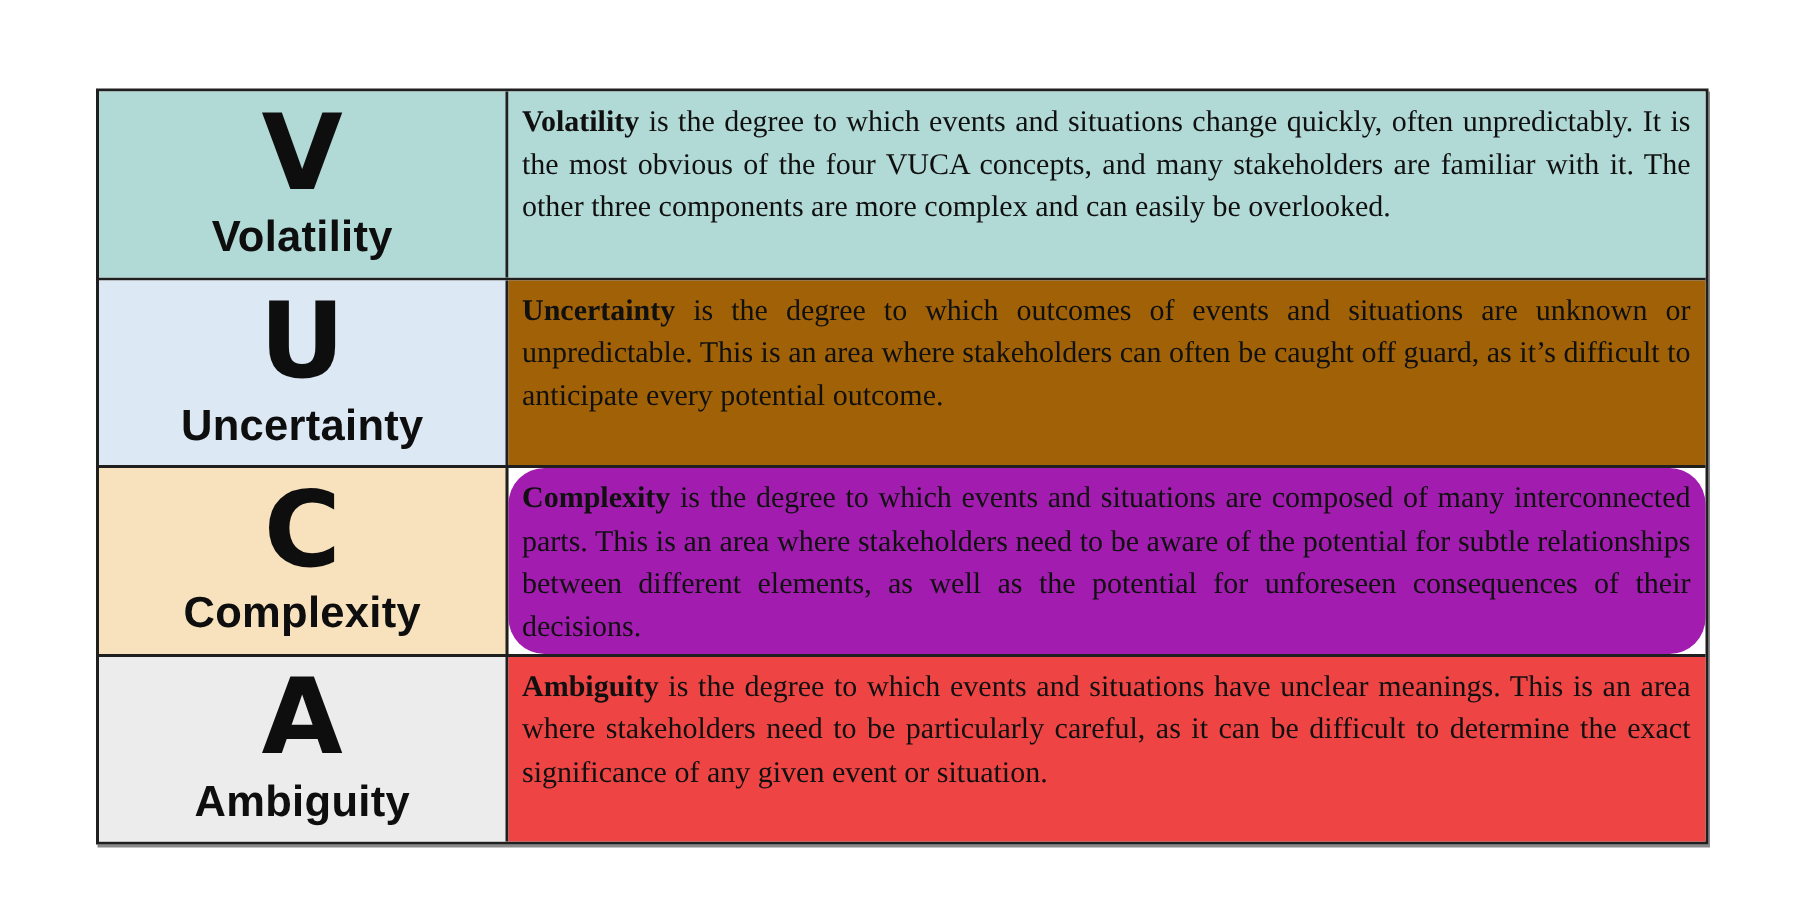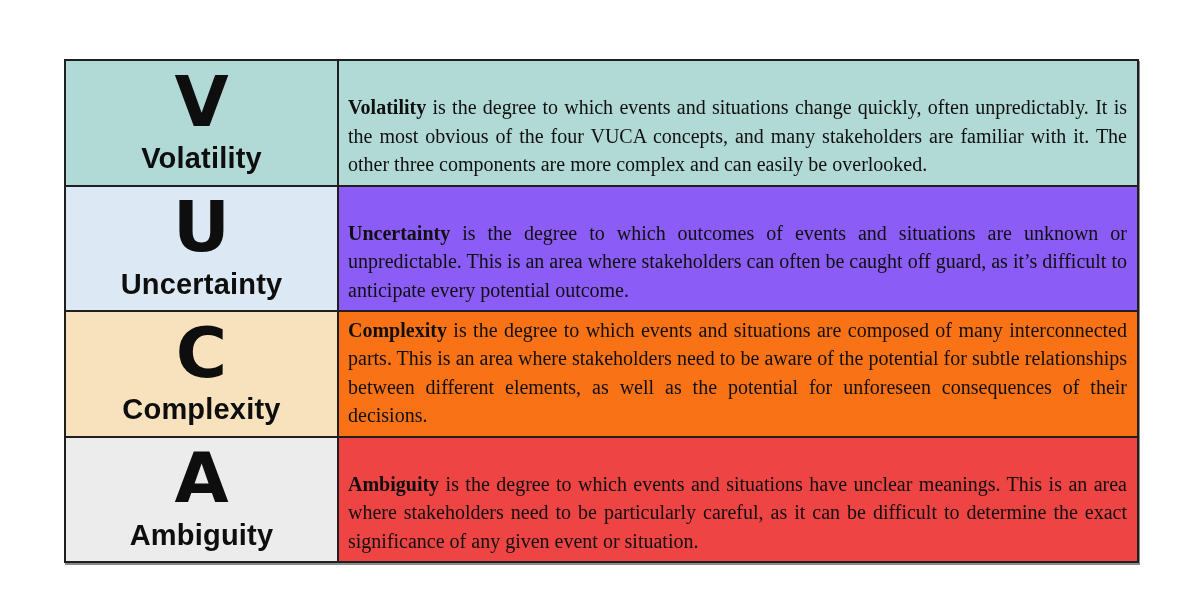--- a/index.html
+++ b/index.html
@@ -54,21 +54,21 @@
     font-size: 29px;
     font-weight: 700;
     color: #0e0e0e;
     letter-spacing: 0.2px;
     font-family: "Liberation Sans", sans-serif;
   }
   .cell-right {
     flex: 1 1 auto;
     box-sizing: border-box;
     display: flex;
-    align-items: flex-end;
+    align-items: flex-start;
     padding: 6px 10px 6px 9px;
   }
   .description {
     margin: 0;
     font-family: "Liberation Serif", serif;
     font-size: 20px;
     line-height: 28.5px;
     color: #101010;
     text-align: justify;
   }
@@ -87,31 +87,31 @@
     <div class="cell-right" style="background-color: rgb(177, 217, 214);">
       <p class="description"><b>Volatility</b><span> is the degree to which events and situations change quickly, often unpredictably. It is the most obvious of the four VUCA concepts, and many stakeholders are familiar with it. The other three components are more complex and can easily be overlooked.</span></p>
     </div>
   </div>
 
   <div class="vuca-row">
     <div class="cell-left" style="background-color: rgb(220, 232, 243);">
       <div class="big-letter">U</div>
       <div class="term-label">Uncertainty</div>
     </div>
-    <div class="cell-right" style="background-color: #8b5cf6;">
+    <div class="cell-right" style="background-color: #a16207;">
       <p class="description"><b>Uncertainty</b><span> is the degree to which outcomes of events and situations are unknown or unpredictable. This is an area where stakeholders can often be caught off guard, as it’s difficult to anticipate every potential outcome.</span></p>
     </div>
   </div>
 
   <div class="vuca-row">
     <div class="cell-left" style="background-color: rgb(247, 226, 189);">
       <div class="big-letter">C</div>
       <div class="term-label">Complexity</div>
     </div>
-    <div class="cell-right" style="background-color: #f97316;">
+    <div class="cell-right" style="background-color: #a21caf; border-radius: 24px;">
       <p class="description"><b>Complexity</b><span> is the degree to which events and situations are composed of many interconnected parts. This is an area where stakeholders need to be aware of the potential for subtle relationships between different elements, as well as the potential for unforeseen consequences of their decisions.</span></p>
     </div>
   </div>
 
   <div class="vuca-row">
     <div class="cell-left" style="background-color: rgb(236, 236, 236);">
       <div class="big-letter">A</div>
       <div class="term-label">Ambiguity</div>
     </div>
     <div class="cell-right" style="background-color: #ef4444;">

